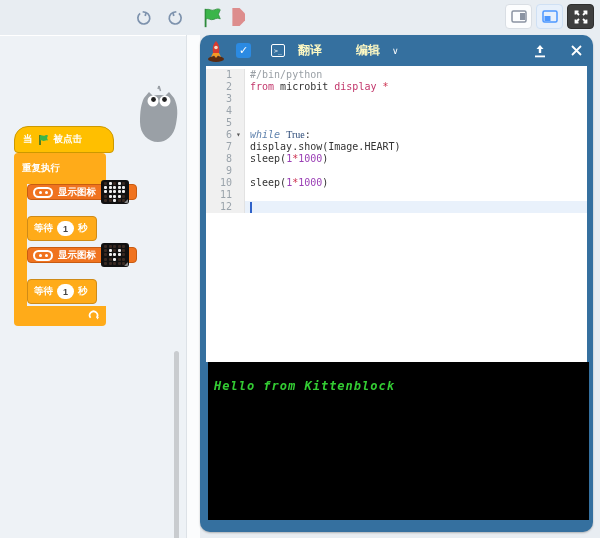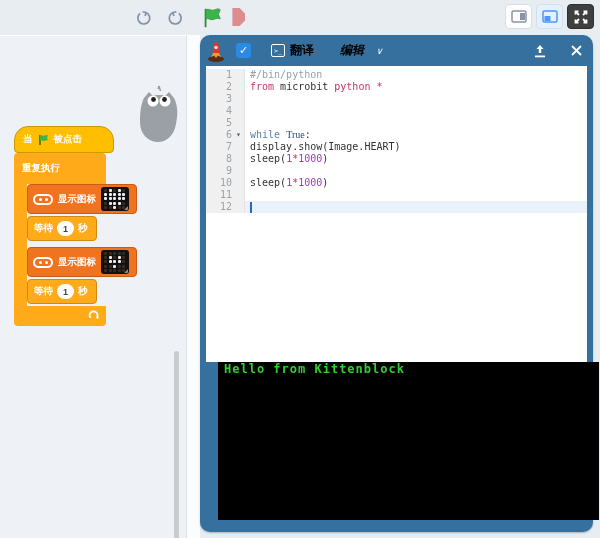--- a/index.html
+++ b/index.html
@@ -36,21 +36,21 @@
   .block { position:absolute; color:#fff; font-size:9.5px; font-weight:bold;
     display:flex; align-items:center; white-space:nowrap; }
   .hat-block { left:14px; top:90px; width:100px; height:27px; background:#ffbf00;
     border:1px solid #cc9900; border-radius:14px 14px 4px 4px; padding:0 8px; gap:4px; }
   .mini-flag { width:13px; height:12px; }
   .c-top    { left:14px; top:117px; width:92px; height:31px; background:#ffab19;
     border-radius:4px 4px 0 0; padding:1px 8px; }
   .c-spine  { position:absolute; left:14px; top:148px; width:13px; height:122px; background:#ffab19; }
   .c-bottom { left:14px; top:270px; width:92px; height:20px; background:#ffab19;
     border-radius:0 0 4px 4px; padding:0 6px; justify-content:flex-end; }
-  .show-block { left:27px; width:110px; height:30px; background:#f0731f;
+  .show-block { left:27px; width:110px; height:16px; background:#f0731f;
     border:1px solid #c85c12; border-radius:4px; padding:0 5px; gap:5px; }
   .show-1 { top:148px; } .show-2 { top:211px; }
   .wait-block { left:27px; width:70px; height:25px; background:#ffab19;
     border:1px solid #cf8b17; border-radius:4px; padding:0 6px; gap:4px; }
   .wait-1 { top:180px; } .wait-2 { top:243px; }
   .num-pill { background:#fff; color:#444; border-radius:8px; min-width:17px; height:15px;
     display:inline-flex; align-items:center; justify-content:center; font-size:9px; }
   .mb-oval { width:20px; height:11px; border:2px solid #fff; border-radius:6px;
     display:inline-flex; align-items:center; justify-content:center; gap:3px; }
   .mb-oval i { width:3px; height:3px; background:#fff; border-radius:50%; }
@@ -61,53 +61,53 @@
   .matrix i.on { background:#eee; }
   .matrix .rsz { position:absolute; right:1px; bottom:1px; width:0; height:0;
     border-left:4px solid transparent; border-bottom:4px solid #8a8a8a; background:none; }
   .loop-icon { width:12px; height:12px; }
 
   
   .panel { position:absolute; left:200px; top:35px; width:393px; height:497px;
     background:#35709f; border-radius:10px; box-shadow:0 1px 2px rgba(0,0,0,.25); }
   .panel-header { position:absolute; left:0; top:0; width:100%; height:31px;
     display:flex; align-items:center; padding:0 10px 0 4px; color:#fff; }
-  .hdr-label { font-size:12px; font-weight:bold; color:#000000; }
+  .hdr-label { font-size:12px; font-weight:bold; color:#fef9c3;margin-left:8px; }
   .rocket { width:24px; height:24px; }
   .checkbox { width:15px; height:15px; background:#2b8ae2; border-radius:3px; margin-left:8px;
     color:#fff; font-size:11px; display:flex; align-items:center; justify-content:center; }
   .term-btn { display:flex; align-items:center; gap:5px; margin-left:20px; cursor:pointer; }
   .term-glyph { width:14px; height:13px; border:1.5px solid #fff; border-radius:2px;
     font-family:"DejaVu Sans Mono", monospace; font-size:6.5px; color:#fff;
     display:flex; align-items:center; justify-content:center; }
-  .edit-btn { display:flex; align-items:center; gap:12px; margin-left:26px; cursor:pointer;font-style:italic; }
+  .edit-btn { display:flex; align-items:center; gap:12px; margin-left:26px; cursor:pointer; }
   .caret { font-size:9px; }
   .hdr-right { margin-left:auto; display:flex; align-items:center; gap:22px; }
 
   
   .editor { position:absolute; left:6px; top:31px; width:381px; height:296px;
     background:#fff; overflow:hidden;
     font-family:"DejaVu Sans Mono", monospace; font-size:10px; }
   .code-lines { padding-top:3px; }
   .code-line { display:flex; height:12px; line-height:12px; }
   .gutter-num { flex:0 0 30px; background:#f0f0f0; color:#9aa3ab; text-align:right;
     padding-right:4px; }
   .fold { flex:0 0 9px; background:#f0f0f0; color:#555; font-size:8px; line-height:12px;
     border-right:1px solid #e2e2e2; }
   .code-text { padding-left:5px; color:#333; flex:1; }
   .code-line.active .code-text { background:#e9f1fb; }
-  .tok-c { color:#9aa0a6; } .tok-k { color:#c2366b; } .tok-kw { color:#5f82ad; }
+  .tok-c { color:#9aa0a6; } .tok-k { color:#c2366b; } .tok-kw { color:#5f82ad;font-style:italic; }
   .tok-ct { color:#2c4a78;font-family:Liberation Serif, serif; } .tok-nu { color:#9a3fb5; } .tok-o { color:#cc2f4e; }
   .tok-d { color:#333; }
   .cursor { display:inline-block; width:1.5px; height:11px; background:#2f62c9;
     vertical-align:middle; }
 
   
-  .terminal { position:absolute; left:18px; top:327px; width:381px; height:158px;
-    background:#000; padding:0 6px; }
+  .terminal { position:absolute; left:8px; top:327px; width:381px; height:158px;
+    background:#000; padding:17px 6px;font-style:italic; }
   .terminal-text { color:#33cc33; font-family:"DejaVu Sans Mono", monospace;
     font-size:12px; font-weight:bold; letter-spacing:1px; }
 </style>
 </head>
 <body>
 
 <div class="topbar">
   <div class="icon-btn undo-btn">
     <svg width="17" height="17" viewBox="0 0 20 20">
         <path d="M6 4 A7 7 0 1 0 13 3" fill="none" stroke="#7d92ad" stroke-width="2"></path>
@@ -299,21 +299,21 @@
   <div class="editor">
     <div class="code-lines" id="code-lines">
         <div class="code-line">
           <span class="gutter-num">1</span>
           <span class="fold"></span>
           <span class="code-text"><span class="tok-c">#/bin/python</span></span>
         </div>
         <div class="code-line">
           <span class="gutter-num">2</span>
           <span class="fold"></span>
-          <span class="code-text"><span class="tok-k">from</span><span class="tok-d"> microbit </span><span class="tok-k">python</span><span class="tok-o"> *</span></span>
+          <span class="code-text"><span class="tok-k">from</span><span class="tok-d"> microbit </span><span class="tok-k">display</span><span class="tok-o"> *</span></span>
         </div>
         <div class="code-line">
           <span class="gutter-num">3</span>
           <span class="fold"></span>
           <span class="code-text"></span>
         </div>
         <div class="code-line">
           <span class="gutter-num">4</span>
           <span class="fold"></span>
         </div>

